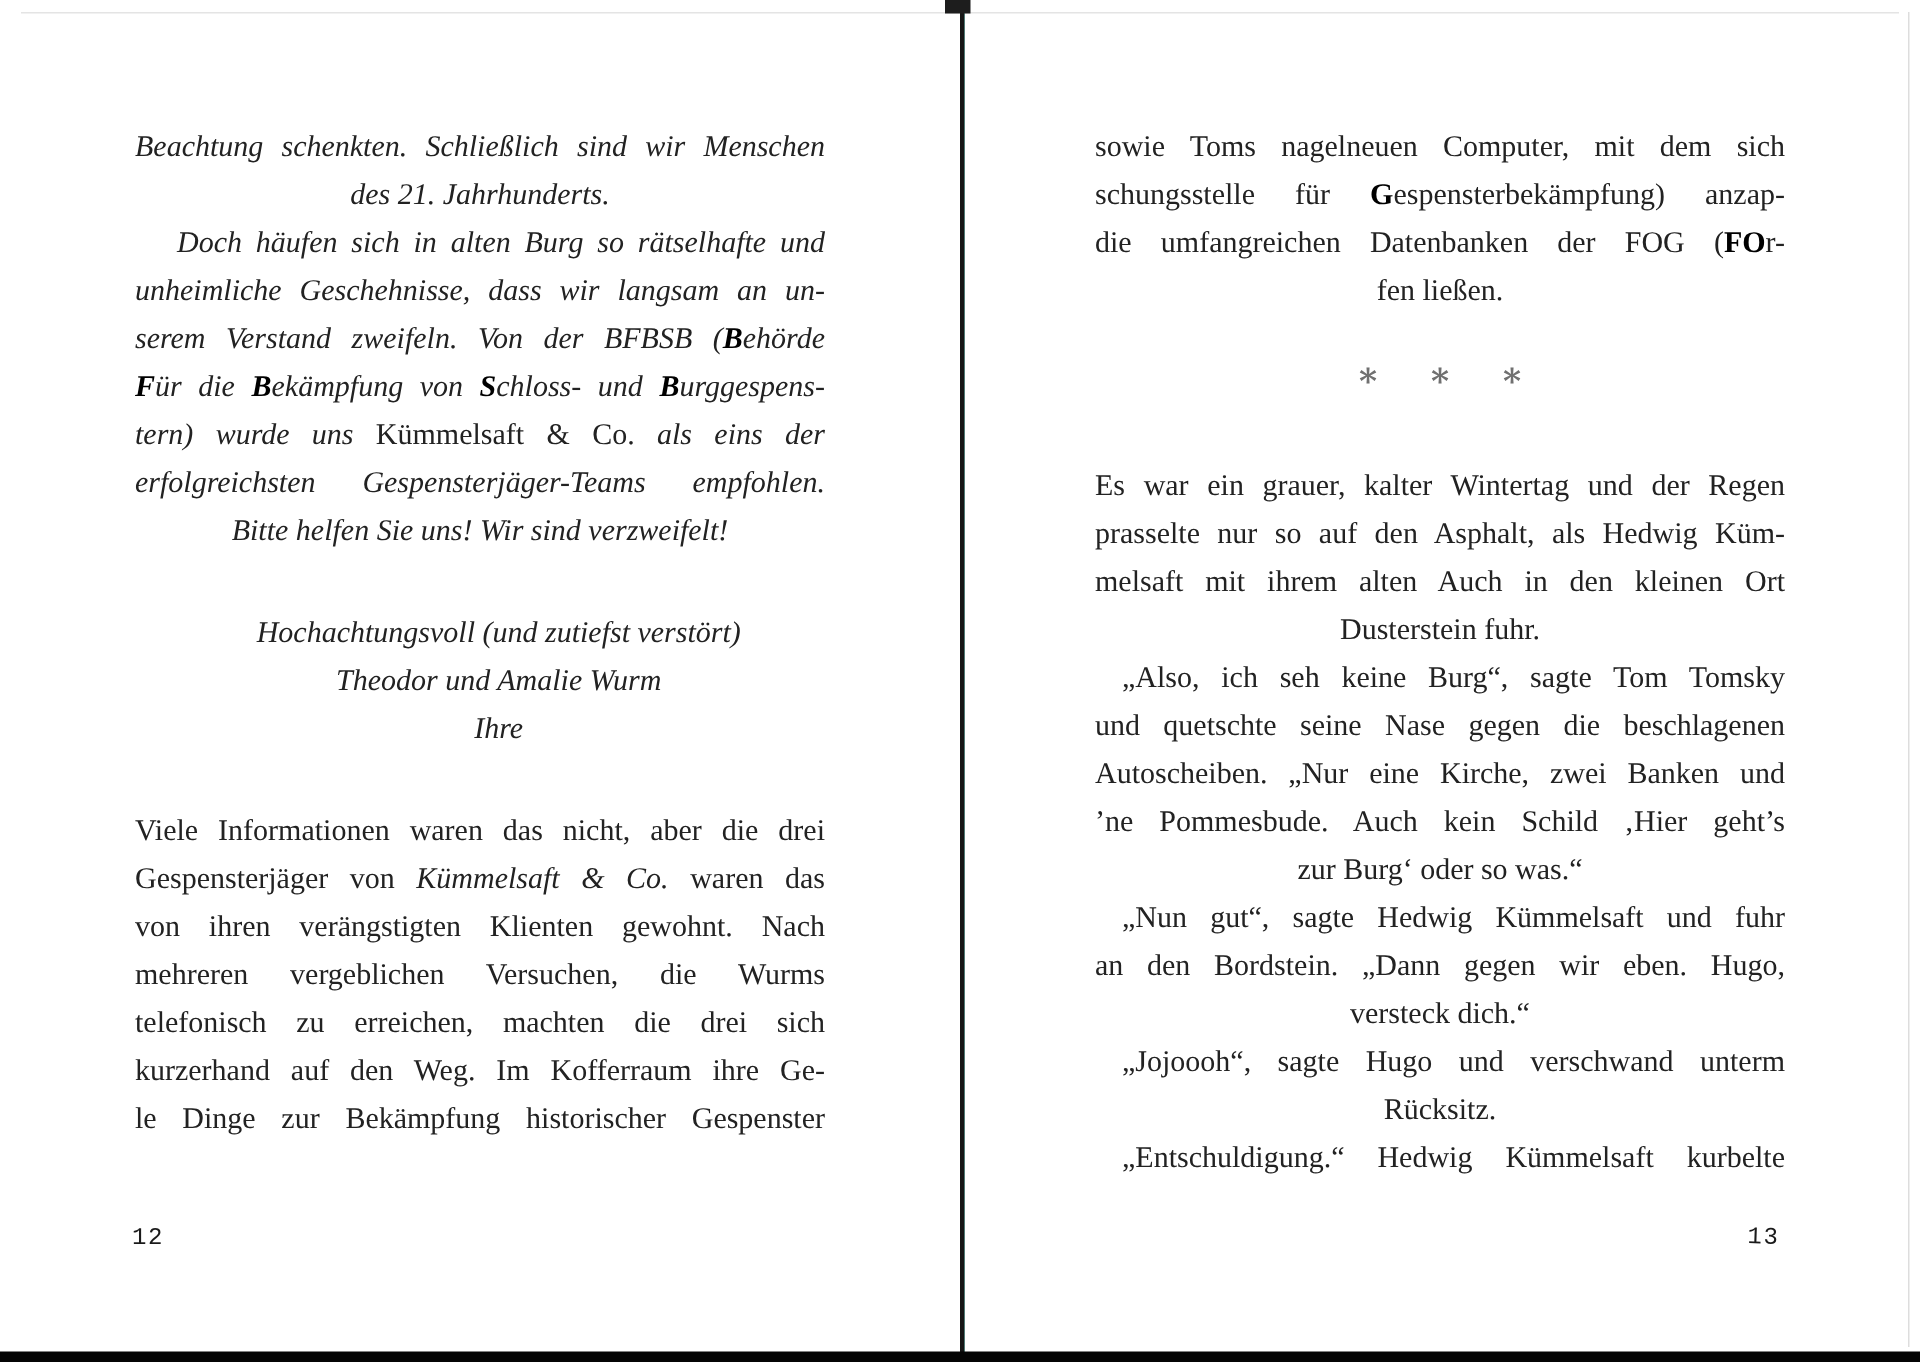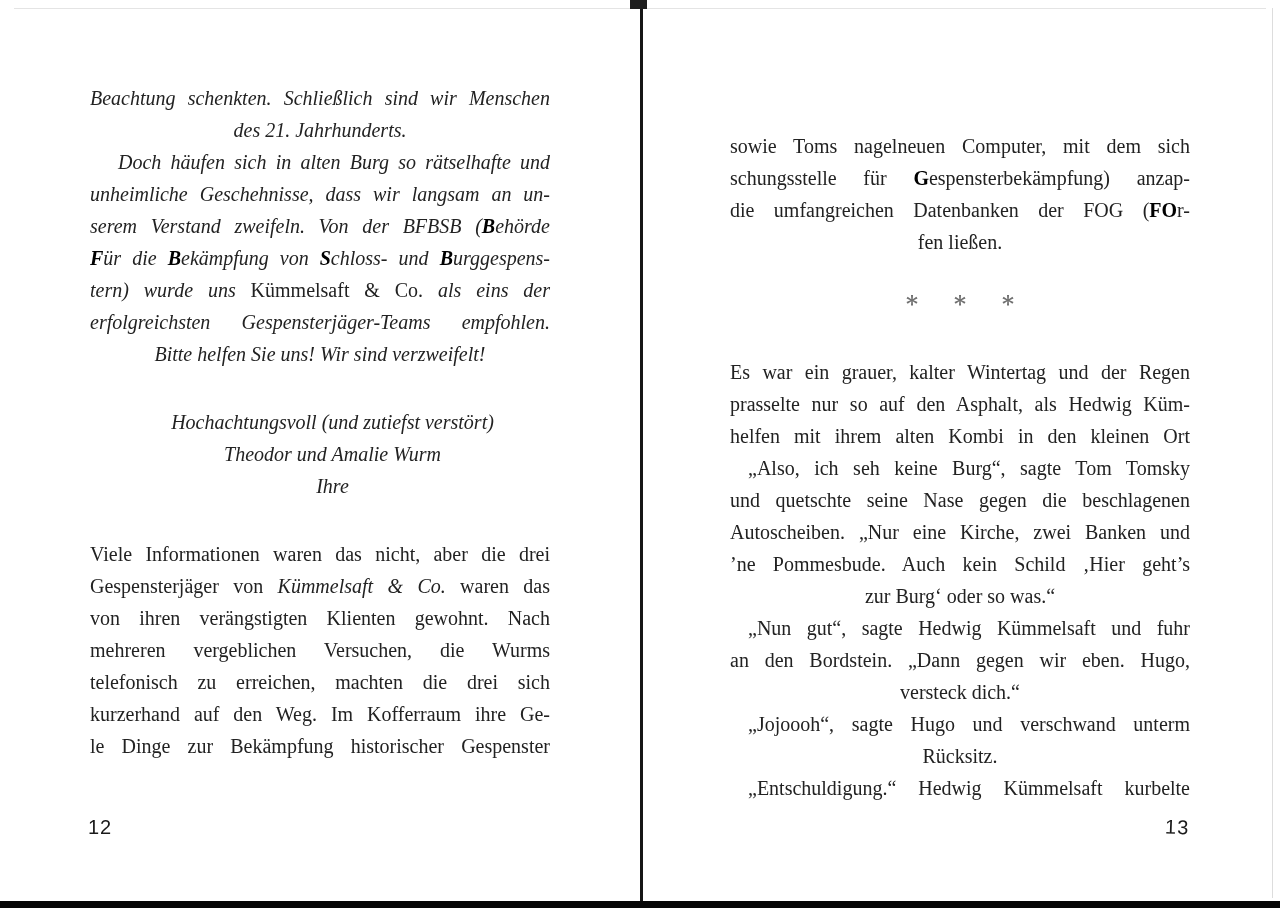--- a/index.html
+++ b/index.html
@@ -21,21 +21,21 @@
   }
   .page-left  { left: 0;   width: 640px; }
   .page-right { left: 643px; width: 637px; }
 
   .text-col {
     position: absolute;
     top: 82px;
     width: 460px;
   }
   .page-left  .text-col { left: 90px; }
-  .page-right .text-col { left: 87px; margin-top: 48px; }
+  .page-right .text-col { left: 87px; }
 
   .line {
     font-size: 20px;
     line-height: 32px;
     color: #222222;
     text-align: center;
     white-space: normal;
   }
   .line.just {
     text-align: justify;
@@ -55,22 +55,22 @@
     font-size: 23px;
     line-height: 30px;
     letter-spacing: 14px;
     text-indent: 14px;
     font-family: "DejaVu Serif", serif;
   }
 
   .pg-num {
     position: absolute;
     top: 816px;
-    font-family: Liberation Sans, sans-serif;
-    font-size: 20px;
+    font-family: Liberation Mono, monospace;
+    font-size: 16px;
     color: #1a1a1a;
     letter-spacing: 1px;
   }
   .page-left  .pg-num { left: 88px; }
   .page-right .pg-num { left: 522px; transform: rotate(2deg); }
 
   
   .gutter {
     position: absolute;
     left: 640px; top: 5px;
@@ -136,21 +136,22 @@
 
   <div class="page page-right">
     <div class="text-col">
         <div class="line just"><span>sowie Toms nagelneuen Computer, mit dem sich</span></div>
         <div class="line just"><span>schungsstelle für </span><span class="bd">G</span><span>espensterbekämpfung) anzap-</span></div>
         <div class="line just"><span>die umfangreichen Datenbanken der FOG (</span><span class="bd">FO</span><span>r-</span></div>
         <div class="line"><span>fen ließen.</span></div>
         <div class="separator">* * *</div>
         <div class="line just"><span>Es war ein grauer, kalter Wintertag und der Regen</span></div>
         <div class="line just"><span>prasselte nur so auf den Asphalt, als Hedwig Küm-</span></div>
-        <div class="line just"><span>helfen mit ihrem alten Kombi in den kleinen Ort</span></div>
+        <div class="line just"><span>melsaft mit ihrem alten Auch in den kleinen Ort</span></div>
+        <div class="line"><span>Dusterstein fuhr.</span></div>
         <div class="line just" style="padding-left: 18px;"><span>„Also, ich seh keine Burg“, sagte Tom Tomsky</span></div>
         <div class="line just"><span>und quetschte seine Nase gegen die beschlagenen</span></div>
         <div class="line just"><span>Autoscheiben. „Nur eine Kirche, zwei Banken und</span></div>
         <div class="line just"><span>’ne Pommesbude. Auch kein Schild ‚Hier geht’s</span></div>
         <div class="line"><span>zur Burg‘ oder so was.“</span></div>
         <div class="line just" style="padding-left: 18px;"><span>„Nun gut“, sagte Hedwig Kümmelsaft und fuhr</span></div>
         <div class="line just"><span>an den Bordstein. „Dann gegen wir eben. Hugo,</span></div>
         <div class="line"><span>versteck dich.“</span></div>
         <div class="line just" style="padding-left: 18px;"><span>„Jojoooh“, sagte Hugo und verschwand unterm</span></div>
         <div class="line"><span>Rücksitz.</span></div>

